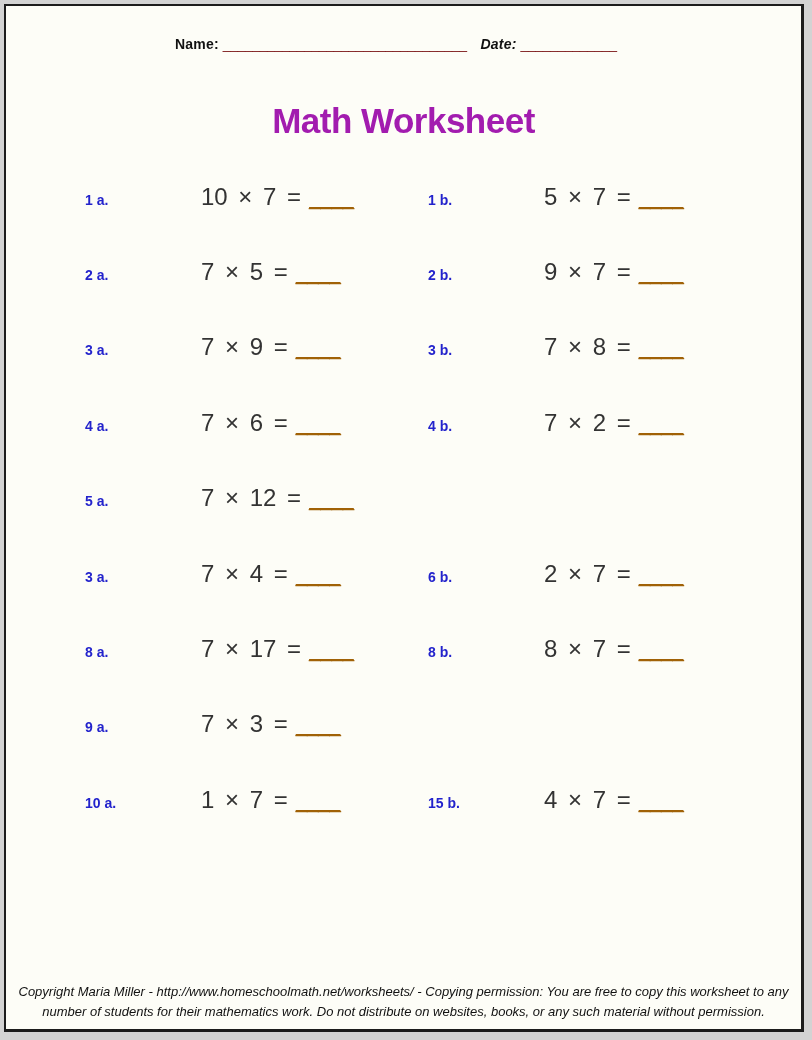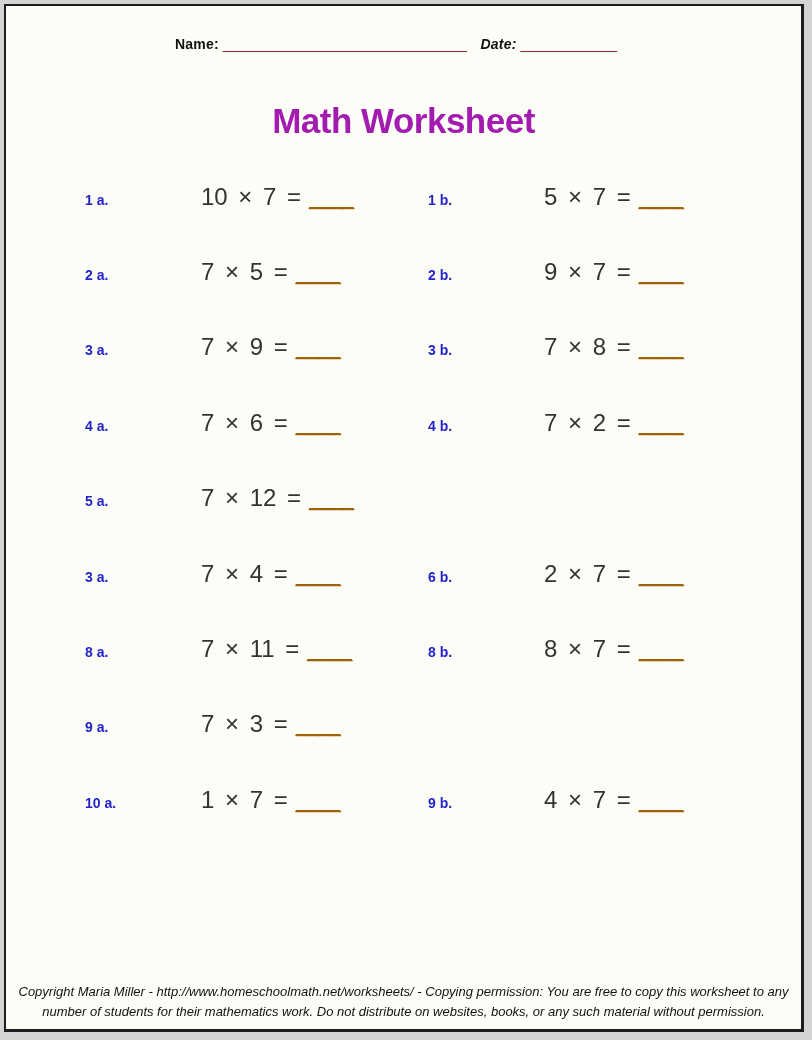--- a/index.html
+++ b/index.html
@@ -173,39 +173,39 @@
         <span class="plabel">3 a.</span><span class="pexpr">7 × 4 =</span><span class="pblank">____</span>
       </div>
       <div class="cell b">
         <span class="plabel">6 b.</span><span class="pexpr">2 × 7 =</span><span class="pblank">____</span>
       </div>
     </div>
 
 
     <div class="row">
       <div class="cell a">
-        <span class="plabel">8 a.</span><span class="pexpr">7 × 11 =</span><span class="pblank">____</span>
+        <span class="plabel">8 a.</span><span class="pexpr">7 × 17 =</span><span class="pblank">____</span>
       </div>
       <div class="cell b">
         <span class="plabel">8 b.</span><span class="pexpr">8 × 7 =</span><span class="pblank">____</span>
       </div>
     </div>
 
     <div class="row">
       <div class="cell a">
         <span class="plabel">9 a.</span><span class="pexpr">7 × 3 =</span><span class="pblank">____</span>
       </div>
     </div>
 
     <div class="row">
       <div class="cell a">
         <span class="plabel">10 a.</span><span class="pexpr">1 × 7 =</span><span class="pblank">____</span>
       </div>
       <div class="cell b">
-        <span class="plabel">9 b.</span><span class="pexpr">4 × 7 =</span><span class="pblank">____</span>
+        <span class="plabel">15 b.</span><span class="pexpr">4 × 7 =</span><span class="pblank">____</span>
       </div>
     </div>
 
   </div>
 
   <div class="footer">
     <div>Copyright Maria Miller - http://www.homeschoolmath.net/worksheets/ - Copying permission: You are free to copy this worksheet to any</div>
     <div>number of students for their mathematics work. Do not distribute on websites, books, or any such material without permission.</div>
   </div>
 

